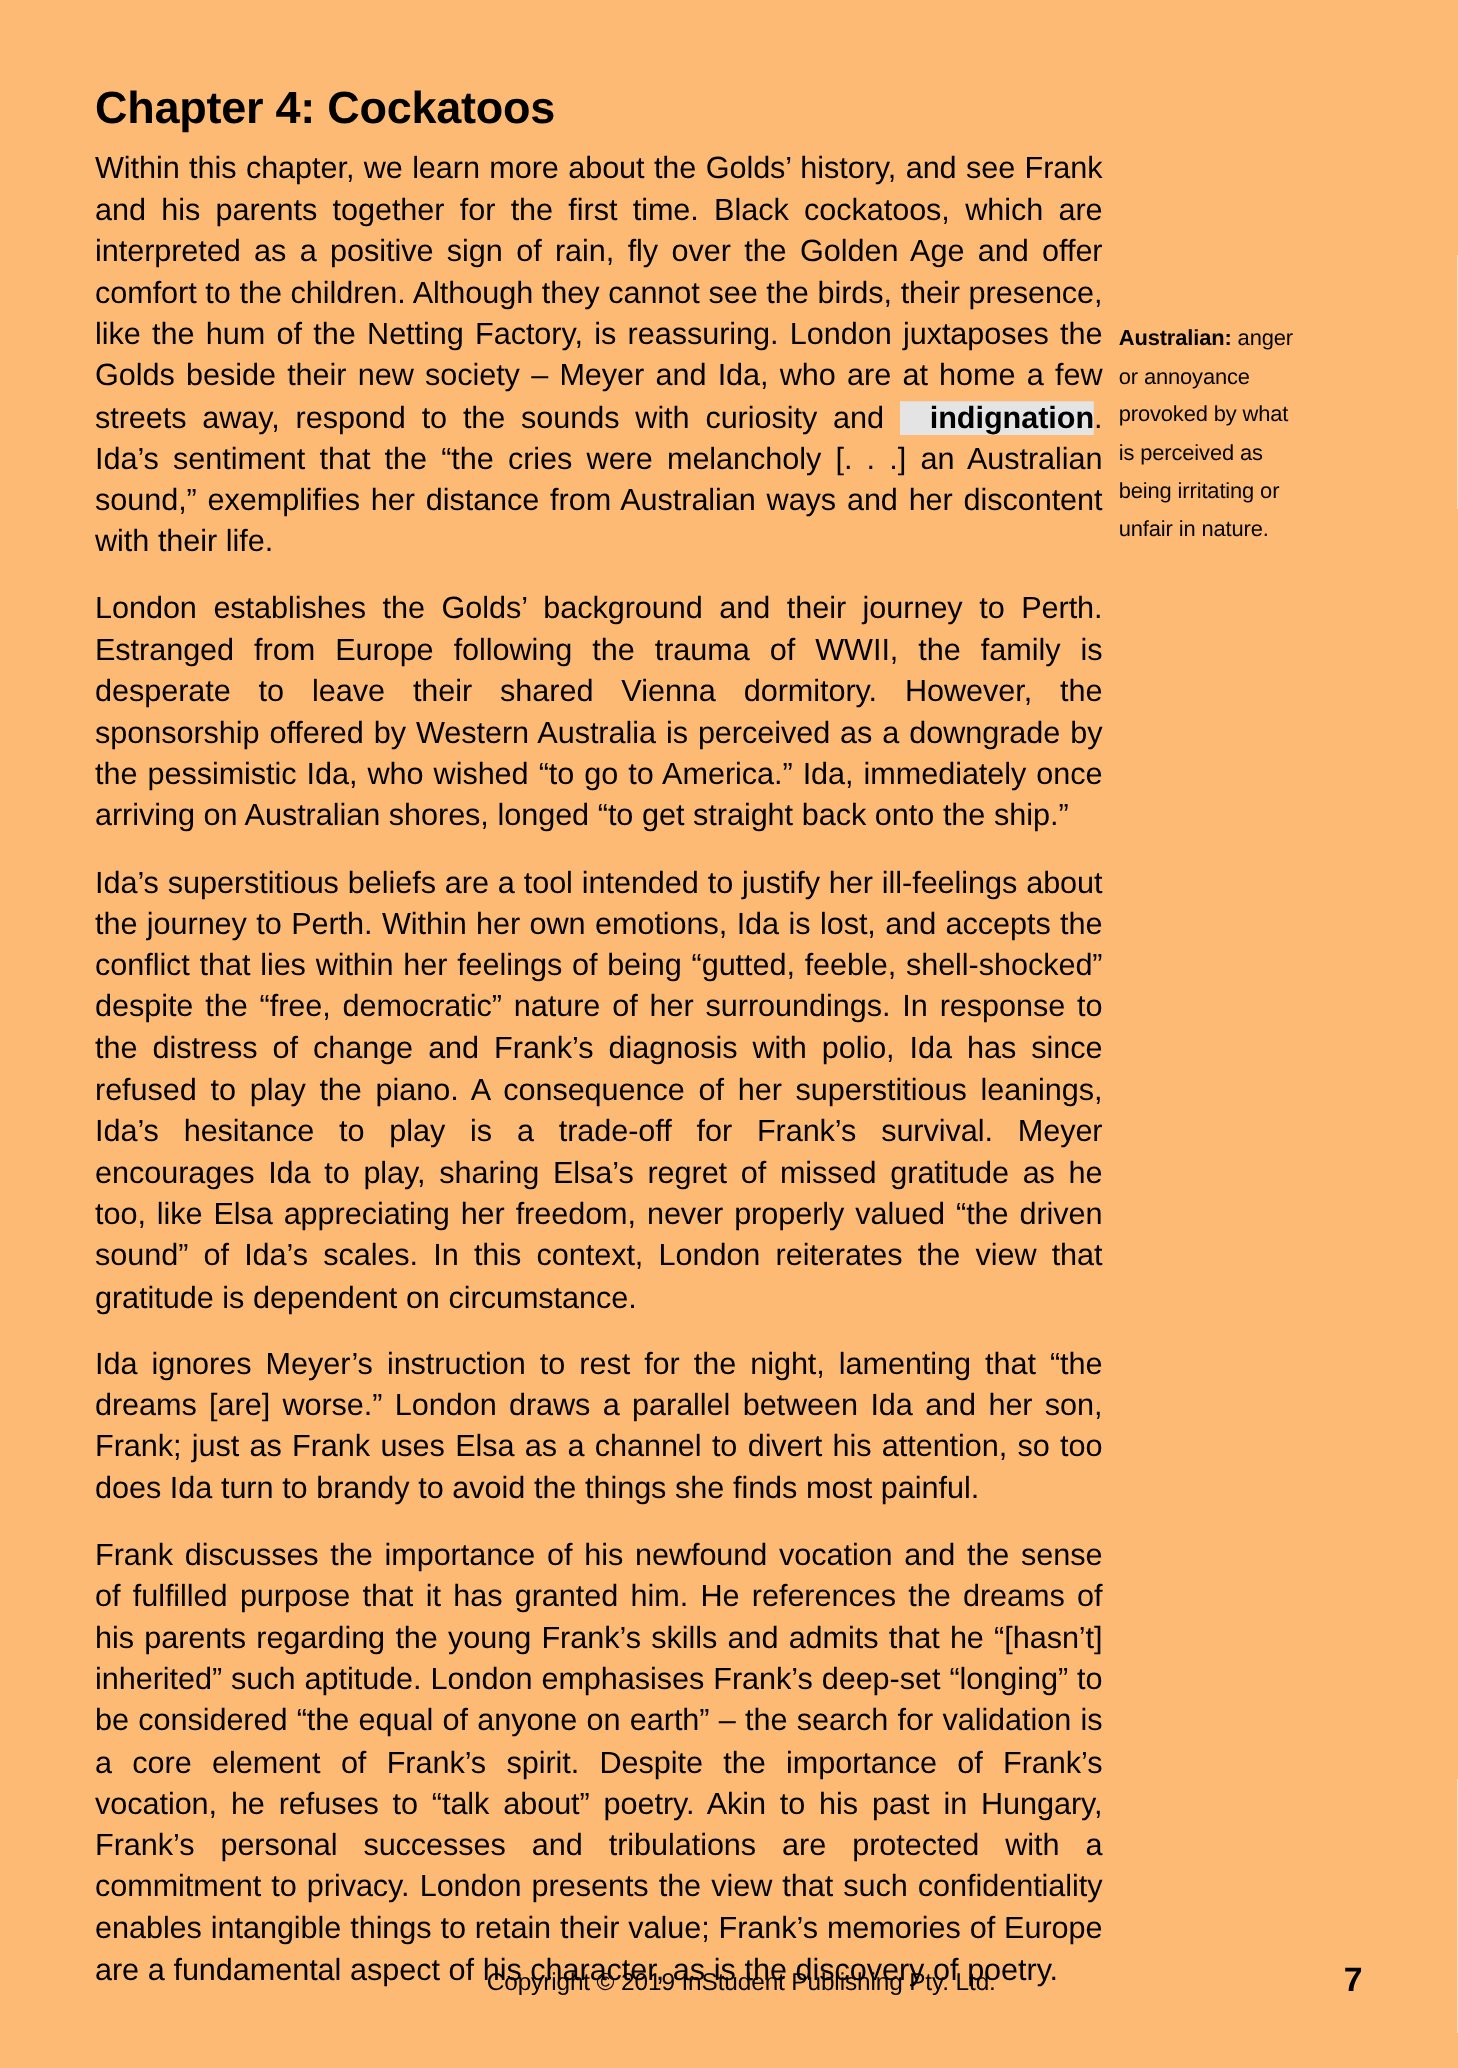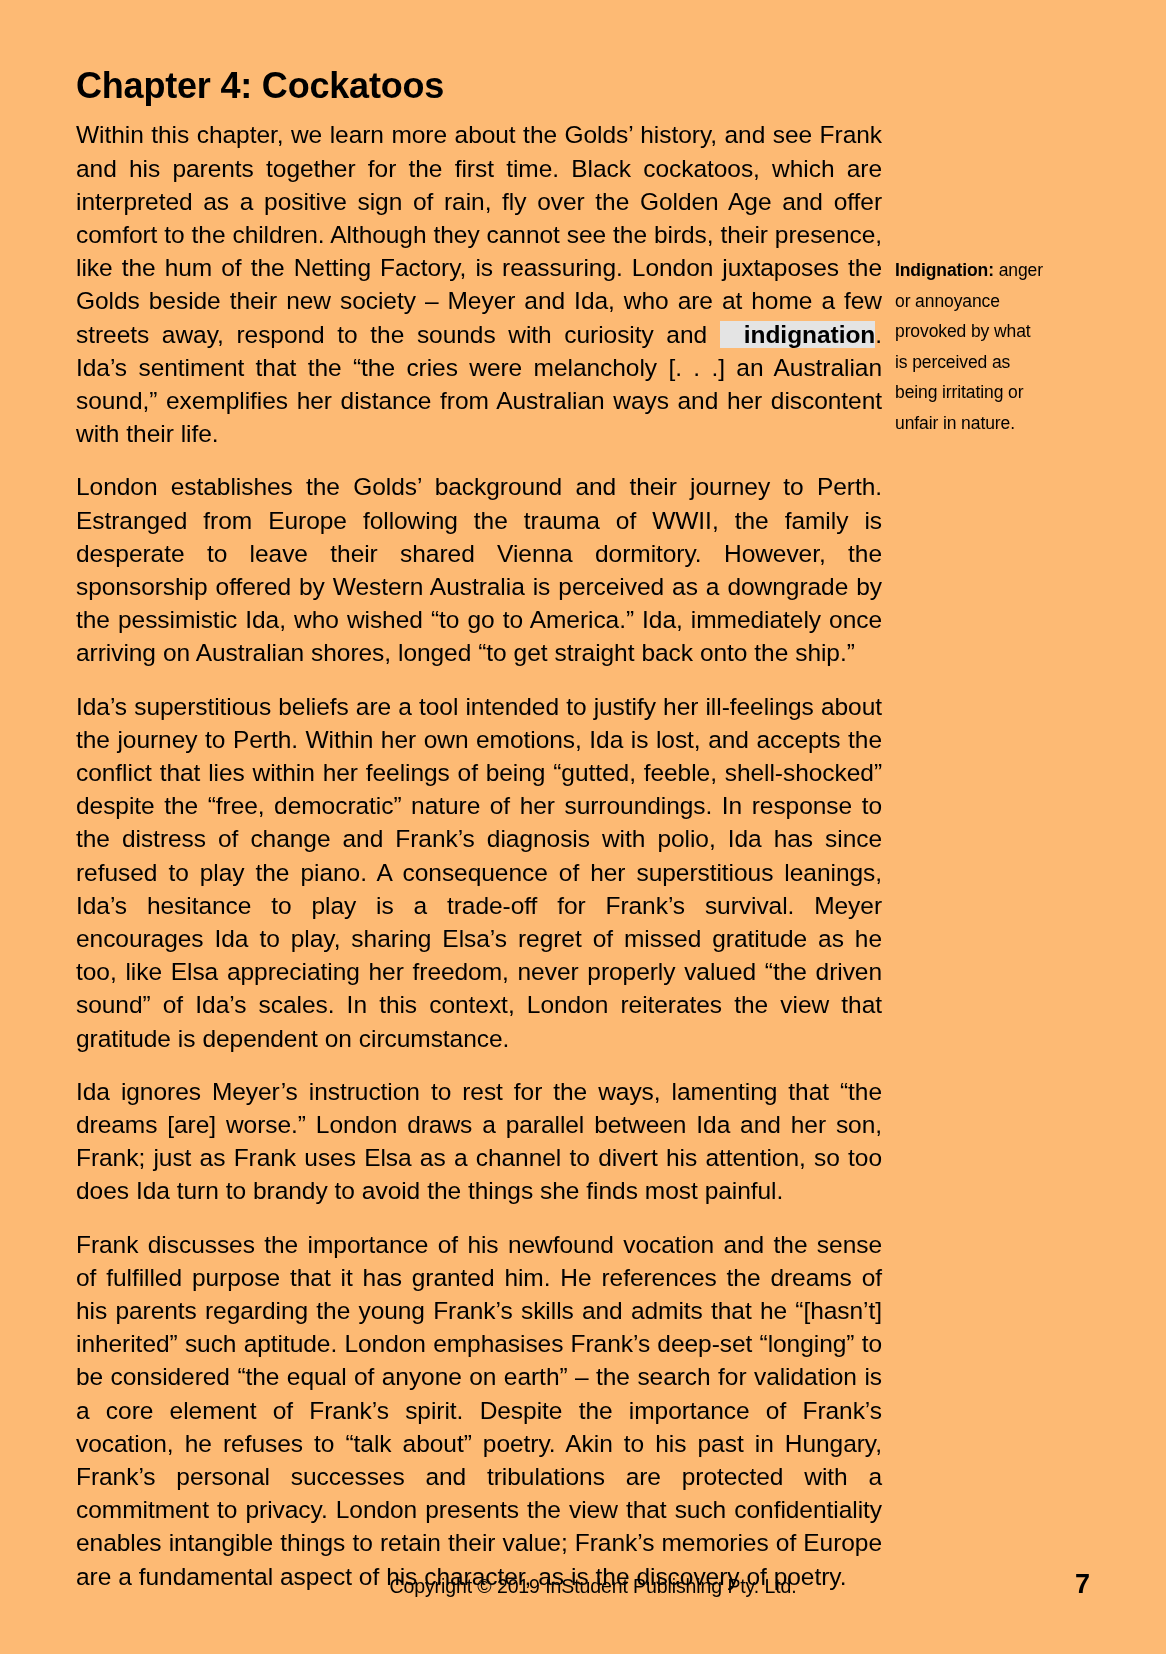--- a/index.html
+++ b/index.html
@@ -121,32 +121,32 @@
 
     <p class="body-par">
       <span>London establishes the Golds’ background and their journey to Perth. </span><strong>Estranged from Europe</strong><span> following the trauma of WWII, the family is desperate to leave their shared Vienna dormitory. However, the sponsorship offered by Western Australia is perceived as a downgrade by the pessimistic Ida, who wished “to go to America.” Ida, immediately once arriving on Australian shores, longed “to get straight back onto the ship.”</span>
     </p>
 
     <p class="body-par">
       <span>Ida’s superstitious beliefs are a tool intended to justify her ill-feelings about the journey to Perth. Within her own emotions, Ida is lost, and accepts the </span><strong>conflict that lies within her feelings</strong><span> of being “gutted, feeble, shell-shocked” despite the “free, democratic” nature of her surroundings. In response to the distress of change and Frank’s diagnosis with polio, Ida has since refused to play the piano. A consequence of her superstitious leanings, Ida’s hesitance to play is a trade-off for Frank’s survival. Meyer encourages Ida to play, sharing Elsa’s </span><strong>regret of missed gratitude</strong><span> as he too, like Elsa appreciating her freedom, never properly valued “the driven sound” of Ida’s scales. In this context, London reiterates the view that gratitude is dependent on circumstance.</span>
     </p>
 
     <p class="body-par">
-      <span>Ida ignores Meyer’s instruction to rest for the ways, lamenting that “the dreams [are] worse.” London draws a parallel between Ida and her son, Frank; just as Frank uses Elsa as a channel to divert his attention, so too does Ida turn to brandy to avoid the things she finds most painful.</span>
+      <span>Ida ignores Meyer’s instruction to rest for the night, lamenting that “the dreams [are] worse.” London draws a parallel between Ida and her son, Frank; just as Frank uses Elsa as a channel to divert his attention, so too does Ida turn to brandy to avoid the things she finds most painful.</span>
     </p>
 
 
     <p class="body-par">
       <span>Frank discusses the importance of his newfound vocation and the sense of fulfilled purpose that it has granted him. He references the dreams of his parents regarding the young Frank’s skills and admits that he “[hasn’t] inherited” such aptitude. London emphasises Frank’s deep-set “longing” to be considered “the equal of anyone on earth” – the </span><strong>search for validation</strong><span> is a core element of Frank’s spirit. Despite the importance of Frank’s vocation, he refuses to “talk about” poetry. Akin to his past in Hungary, Frank’s personal successes and tribulations are protected with a </span><strong>commitment to privacy.</strong><span> London presents the view that such confidentiality enables intangible things to retain their value; Frank’s memories of Europe are a fundamental aspect of his character, as is the discovery of poetry.</span>
     </p>
 
   </div>
 
   <div class="sidenote">
-    <span class="term">Indignation:</span><span> anger or annoyance provoked by what is perceived as being irritating or unfair in nature.</span>
+    <span class="term">Australian:</span><span> anger or annoyance provoked by what is perceived as being irritating or unfair in nature.</span>
   </div>
 
   <div class="footer">
     <div class="copyright">Copyright © 2019 InStudent Publishing Pty. Ltd.</div>
     <div class="page-number">7</div>
   </div>
 
 </div>
 
 </body></html>

